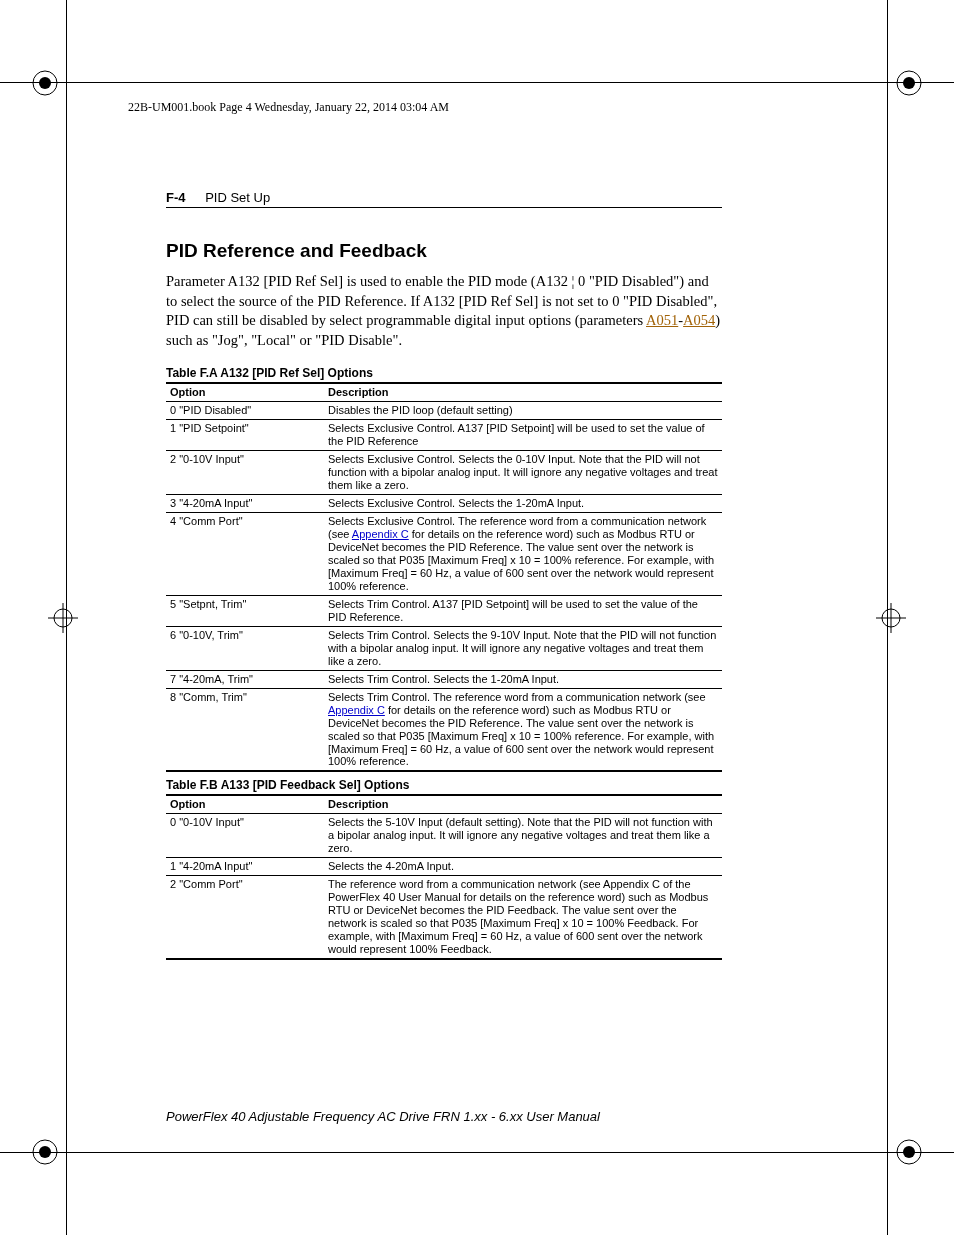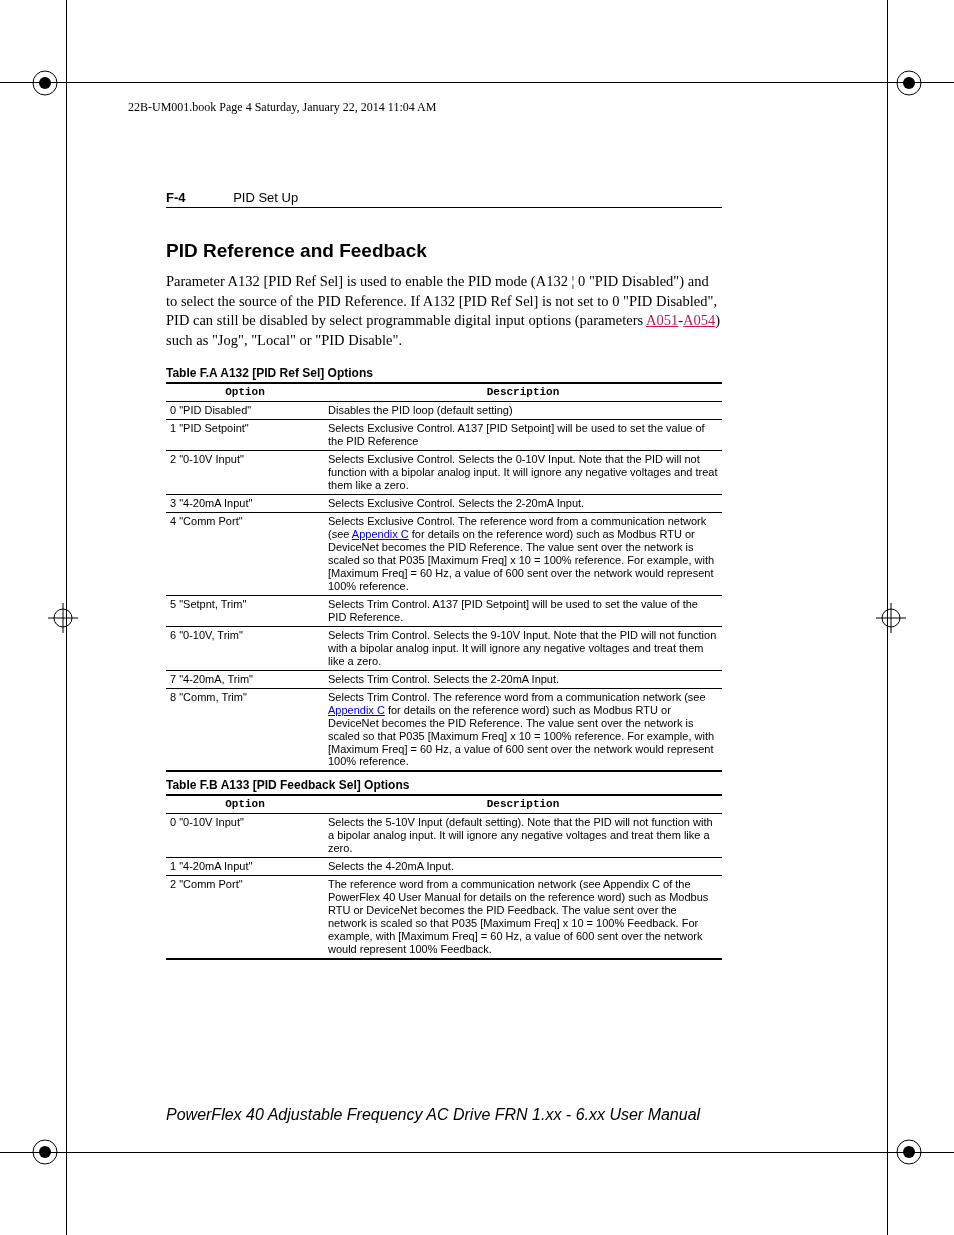--- a/index.html
+++ b/index.html
@@ -51,75 +51,74 @@
     width: 556px;
   }
 
   .running-head {
     font-family: Arial, Helvetica, sans-serif;
     font-size: 13px;
     border-bottom: 1px solid #000;
     padding-bottom: 2px;
     margin-bottom: 32px;
   }
-  .running-head .pgnum { font-weight: bold; margin-right: 44px; }
+  .running-head .pgnum { font-weight: bold; margin-right: 16px; }
 
   h1.section-title {
     font-family: Arial, Helvetica, sans-serif;
     font-weight: bold;
     font-size: 19px;
     margin: 12px 0 10px 0;
   }
 
   .body-text {
     font-family: "Times New Roman", serif;
     font-size: 14.5px;
     line-height: 1.35;
     margin: 0 0 16px 0;
   }
-  .body-text a { color: #be185d; text-decoration: underline; text-align: right; }
+  .body-text a { color: #a16207; text-decoration: underline; text-align: right; }
 
   .tbl-caption {
     font-family: Liberation Sans, sans-serif;
     font-weight: bold;
     font-size: 12px;
     margin: 6px 0 2px 0;
   }
 
   table.opt {
     border-collapse: collapse;
     width: 100%;
     font-family: Arial, Helvetica, sans-serif;
     font-size: 11px;
     line-height: 1.18;
   }
   table.opt th {
-    text-align: center;
+    text-align: left;
     font-weight: bold;
     border-top: 2px solid #000;
     border-bottom: 1px solid #000;
     padding: 2px 4px;
-    font-family: Liberation Mono, monospace;
   }
   table.opt td {
     vertical-align: top;
     border-bottom: 1px solid #000;
     padding: 2px 4px;
   }
   table.opt tr:last-child td { border-bottom: 2px solid #000; }
   table.opt td:first-child, table.opt th:first-child { width: 150px; }
   table.opt a { color: #0000cc; text-decoration: underline; }
 
   .footer {
     position: absolute;
     left: 166px;
     bottom: 110px;
     width: 556px;
     font-family: Arial, Helvetica, sans-serif;
-    font-size: 16px;
+    font-size: 13px;
     line-height: 1.25;
     border-top: 0;
     padding-top: 4px;
   }
   .footer .line1 { font-style: italic; }
 </style>
 </head>
 <body>
 
 <div class="page">
@@ -164,21 +163,21 @@
       </svg>
   </div>
   <div class="reg-mark" style="top:50%;right:48px;transform:translateY(-50%)">
     <svg viewBox="0 0 30 30">
         <circle cx="15" cy="15" r="9" fill="none" stroke="#000"></circle>
         <line x1="15" y1="0" x2="15" y2="30" stroke="#000"></line>
         <line x1="0" y1="15" x2="30" y2="15" stroke="#000"></line>
       </svg>
   </div>
 
-  <div class="header-line">22B-UM001.book  Page 4  Saturday, January 22, 2014  11:04 AM</div>
+  <div class="header-line">22B-UM001.book  Page 4  Wednesday, January 22, 2014  03:04 AM</div>
 
   <div class="content">
 
     <div class="running-head">
       <span class="pgnum">F-4</span>
       <span>PID Set Up</span>
     </div>
 
     <h1 class="section-title">PID Reference and Feedback</h1>
 
@@ -202,37 +201,37 @@
         <tr>
             <td>1 "PID Setpoint"</td>
             <td>Selects Exclusive Control. A137 [PID Setpoint] will be used to set the value of the PID Reference</td>
           </tr>
         <tr>
             <td>2 "0-10V Input"</td>
             <td>Selects Exclusive Control. Selects the 0-10V Input. Note that the PID will not function with a bipolar analog input. It will ignore any negative voltages and treat them like a zero.</td>
           </tr>
         <tr>
             <td>3 "4-20mA Input"</td>
-            <td>Selects Exclusive Control. Selects the 2-20mA Input.</td>
+            <td>Selects Exclusive Control. Selects the 1-20mA Input.</td>
           </tr>
         <tr>
             <td>4 "Comm Port"</td>
             <td><span>Selects Exclusive Control. The reference word from a communication network (see </span><a href="#">Appendix C</a><span> for details on the reference word) such as Modbus RTU or DeviceNet becomes the PID Reference. The value sent over the network is scaled so that P035 [Maximum Freq] x 10 = 100% reference. For example, with [Maximum Freq] = 60 Hz, a value of 600 sent over the network would represent 100% reference.</span></td>
           </tr>
         <tr>
             <td>5 "Setpnt, Trim"</td>
             <td>Selects Trim Control. A137 [PID Setpoint] will be used to set the value of the PID Reference.</td>
           </tr>
         <tr>
             <td>6 "0-10V, Trim"</td>
             <td>Selects Trim Control. Selects the 9-10V Input. Note that the PID will not function with a bipolar analog input. It will ignore any negative voltages and treat them like a zero.</td>
           </tr>
         <tr>
             <td>7 "4-20mA, Trim"</td>
-            <td>Selects Trim Control. Selects the 2-20mA Input.</td>
+            <td>Selects Trim Control. Selects the 1-20mA Input.</td>
           </tr>
         <tr>
             <td>8 "Comm, Trim"</td>
             <td><span>Selects Trim Control. The reference word from a communication network (see </span><a href="#">Appendix C</a><span> for details on the reference word) such as Modbus RTU or DeviceNet becomes the PID Reference. The value sent over the network is scaled so that P035 [Maximum Freq] x 10 = 100% reference. For example, with [Maximum Freq] = 60 Hz, a value of 600 sent over the network would represent 100% reference.</span></td>
           </tr>
       </tbody>
     </table>
 
 
     <div class="tbl-caption">Table F.B   A133 [PID Feedback Sel] Options</div>

